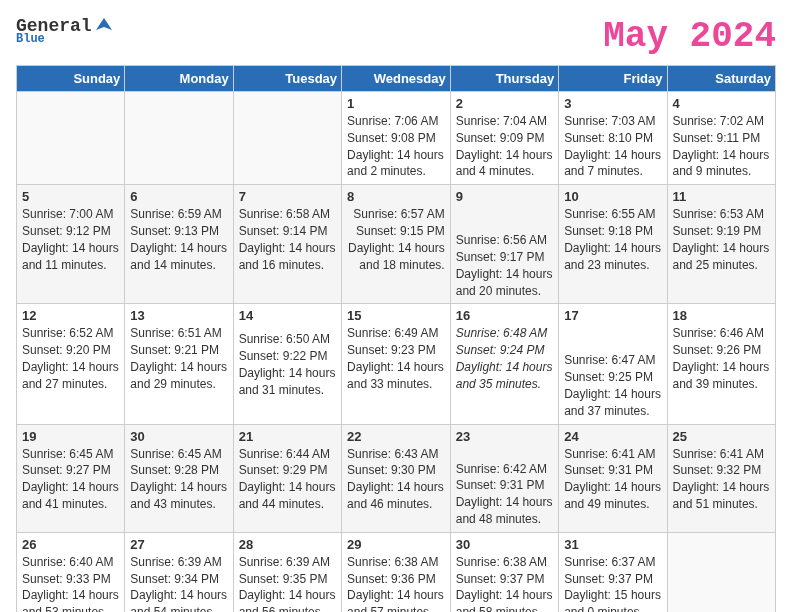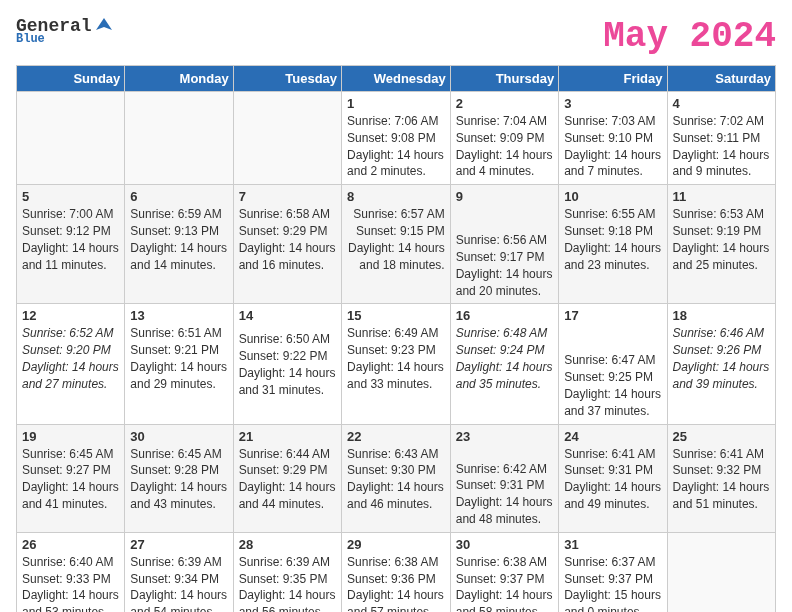--- a/index.html
+++ b/index.html
@@ -128,21 +128,21 @@
         <td>
           <span class="day-number">2</span>
           <div class="day-info" style="white-space: pre-line;">Sunrise: 7:04 AM
 Sunset: 9:09 PM
 Daylight: 14 hours
 and 4 minutes.</div>
         </td>
         <td>
           <span class="day-number">3</span>
           <div class="day-info" style="white-space: pre-line;">Sunrise: 7:03 AM
-Sunset: 9:10 PM
+Sunset: 8:10 PM
 Daylight: 14 hours
 and 7 minutes.</div>
         </td>
         <td>
           <span class="day-number">4</span>
           <div class="day-info" style="white-space: pre-line;">Sunrise: 7:02 AM
 Sunset: 9:11 PM
 Daylight: 14 hours
 and 9 minutes.</div>
         </td>
@@ -158,21 +158,21 @@
         <td>
           <span class="day-number">6</span>
           <div class="day-info" style="white-space: pre-line;">Sunrise: 6:59 AM
 Sunset: 9:13 PM
 Daylight: 14 hours
 and 14 minutes.</div>
         </td>
         <td>
           <span class="day-number">7</span>
           <div class="day-info" style="white-space: pre-line;">Sunrise: 6:58 AM
-Sunset: 9:29 PM
+Sunset: 9:14 PM
 Daylight: 14 hours
 and 16 minutes.</div>
         </td>
         <td>
           <span class="day-number">8</span>
           <div class="day-info" style="white-space: pre-line; text-align: right;">Sunrise: 6:57 AM
 Sunset: 9:15 PM
 Daylight: 14 hours
 and 18 minutes.</div>
         </td>
@@ -194,21 +194,21 @@
           <span class="day-number">11</span>
           <div class="day-info" style="white-space: pre-line;">Sunrise: 6:53 AM
 Sunset: 9:19 PM
 Daylight: 14 hours
 and 25 minutes.</div>
         </td>
       </tr>
       <tr>
         <td>
           <span class="day-number">12</span>
-          <div class="day-info" style="white-space: pre-line; font-style: italic;">Sunrise: 6:52 AM
+          <div class="day-info" style="white-space: pre-line;">Sunrise: 6:52 AM
 Sunset: 9:20 PM
 Daylight: 14 hours
 and 27 minutes.</div>
         </td>
         <td>
           <span class="day-number">13</span>
           <div class="day-info" style="white-space: pre-line;">Sunrise: 6:51 AM
 Sunset: 9:21 PM
 Daylight: 14 hours
 and 29 minutes.</div>
@@ -236,21 +236,21 @@
         </td>
         <td>
           <span class="day-number">17</span>
           <div class="day-info" style="white-space: pre-line; margin-top: 29px;">Sunrise: 6:47 AM
 Sunset: 9:25 PM
 Daylight: 14 hours
 and 37 minutes.</div>
         </td>
         <td>
           <span class="day-number">18</span>
-          <div class="day-info" style="white-space: pre-line; font-style: italic;">Sunrise: 6:46 AM
+          <div class="day-info" style="white-space: pre-line;">Sunrise: 6:46 AM
 Sunset: 9:26 PM
 Daylight: 14 hours
 and 39 minutes.</div>
         </td>
       </tr>
       <tr>
         <td>
           <span class="day-number">19</span>
           <div class="day-info" style="white-space: pre-line;">Sunrise: 6:45 AM
 Sunset: 9:27 PM

